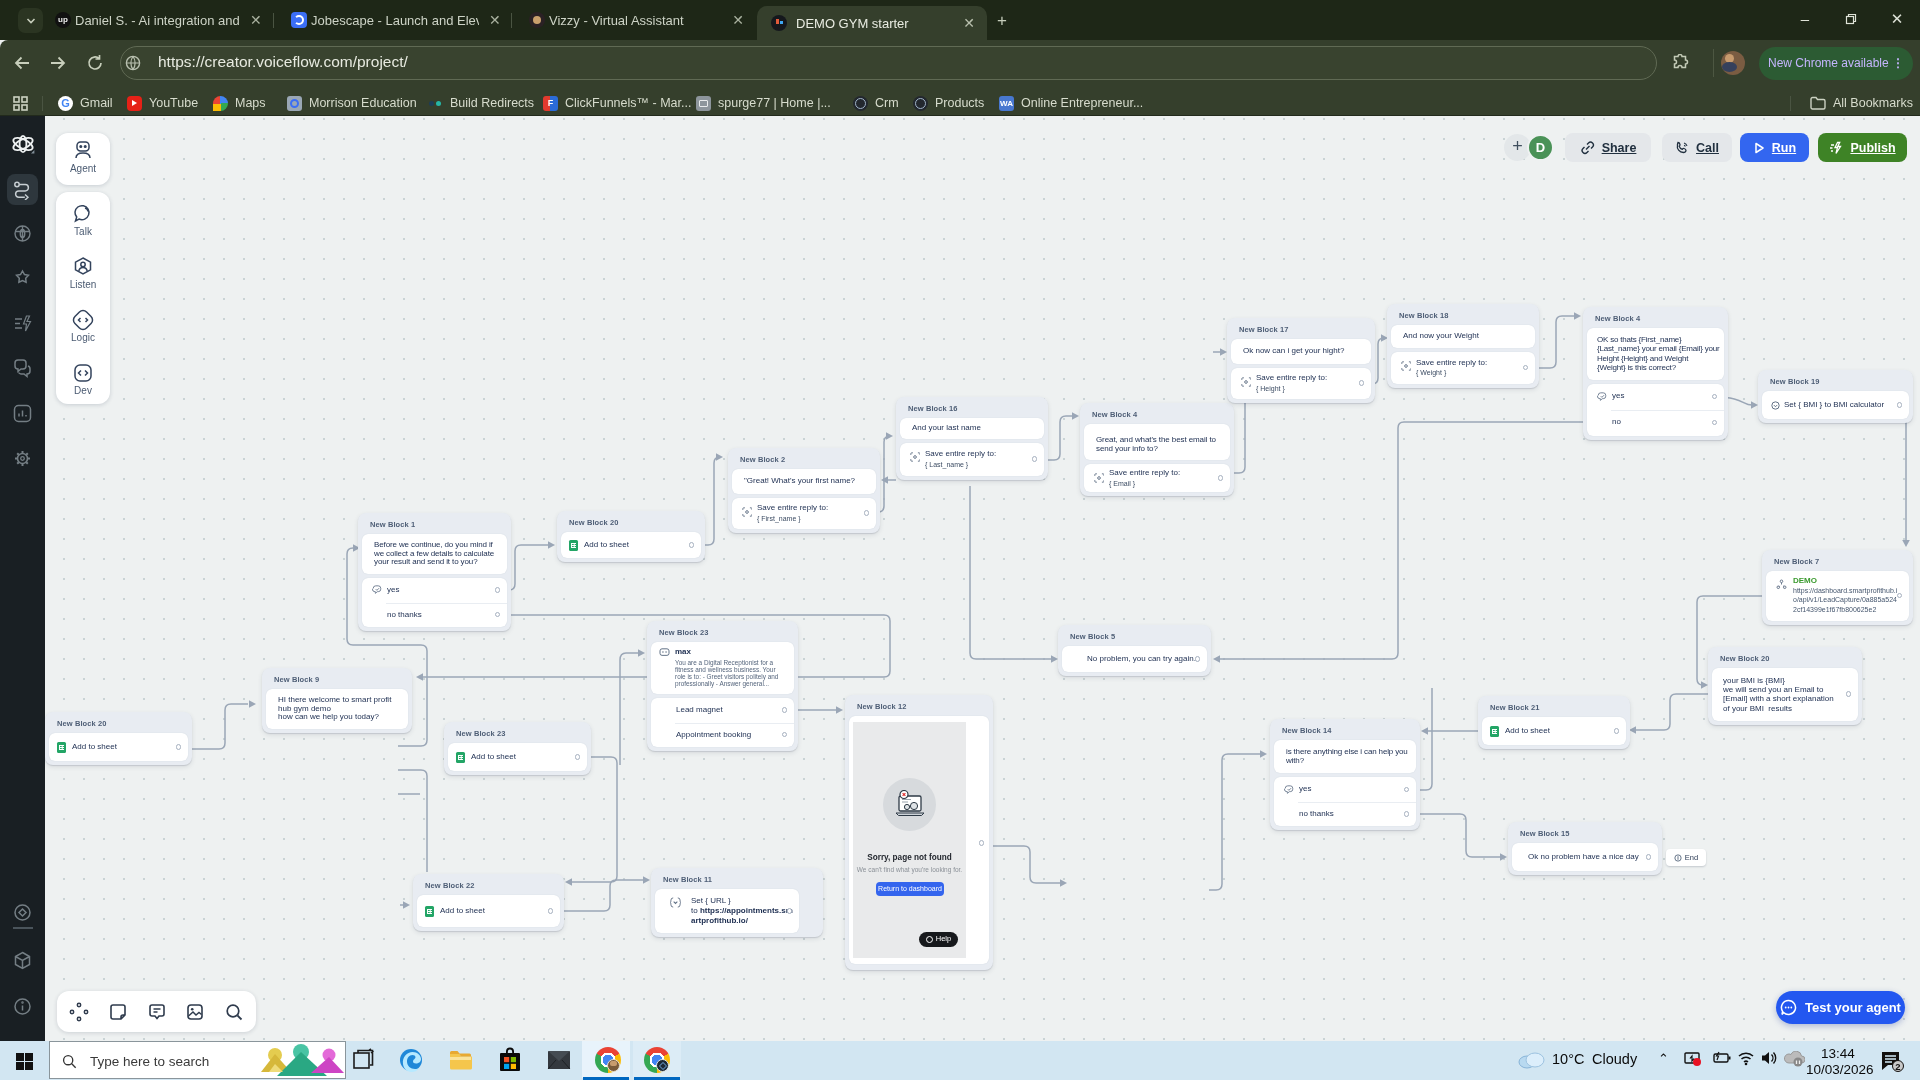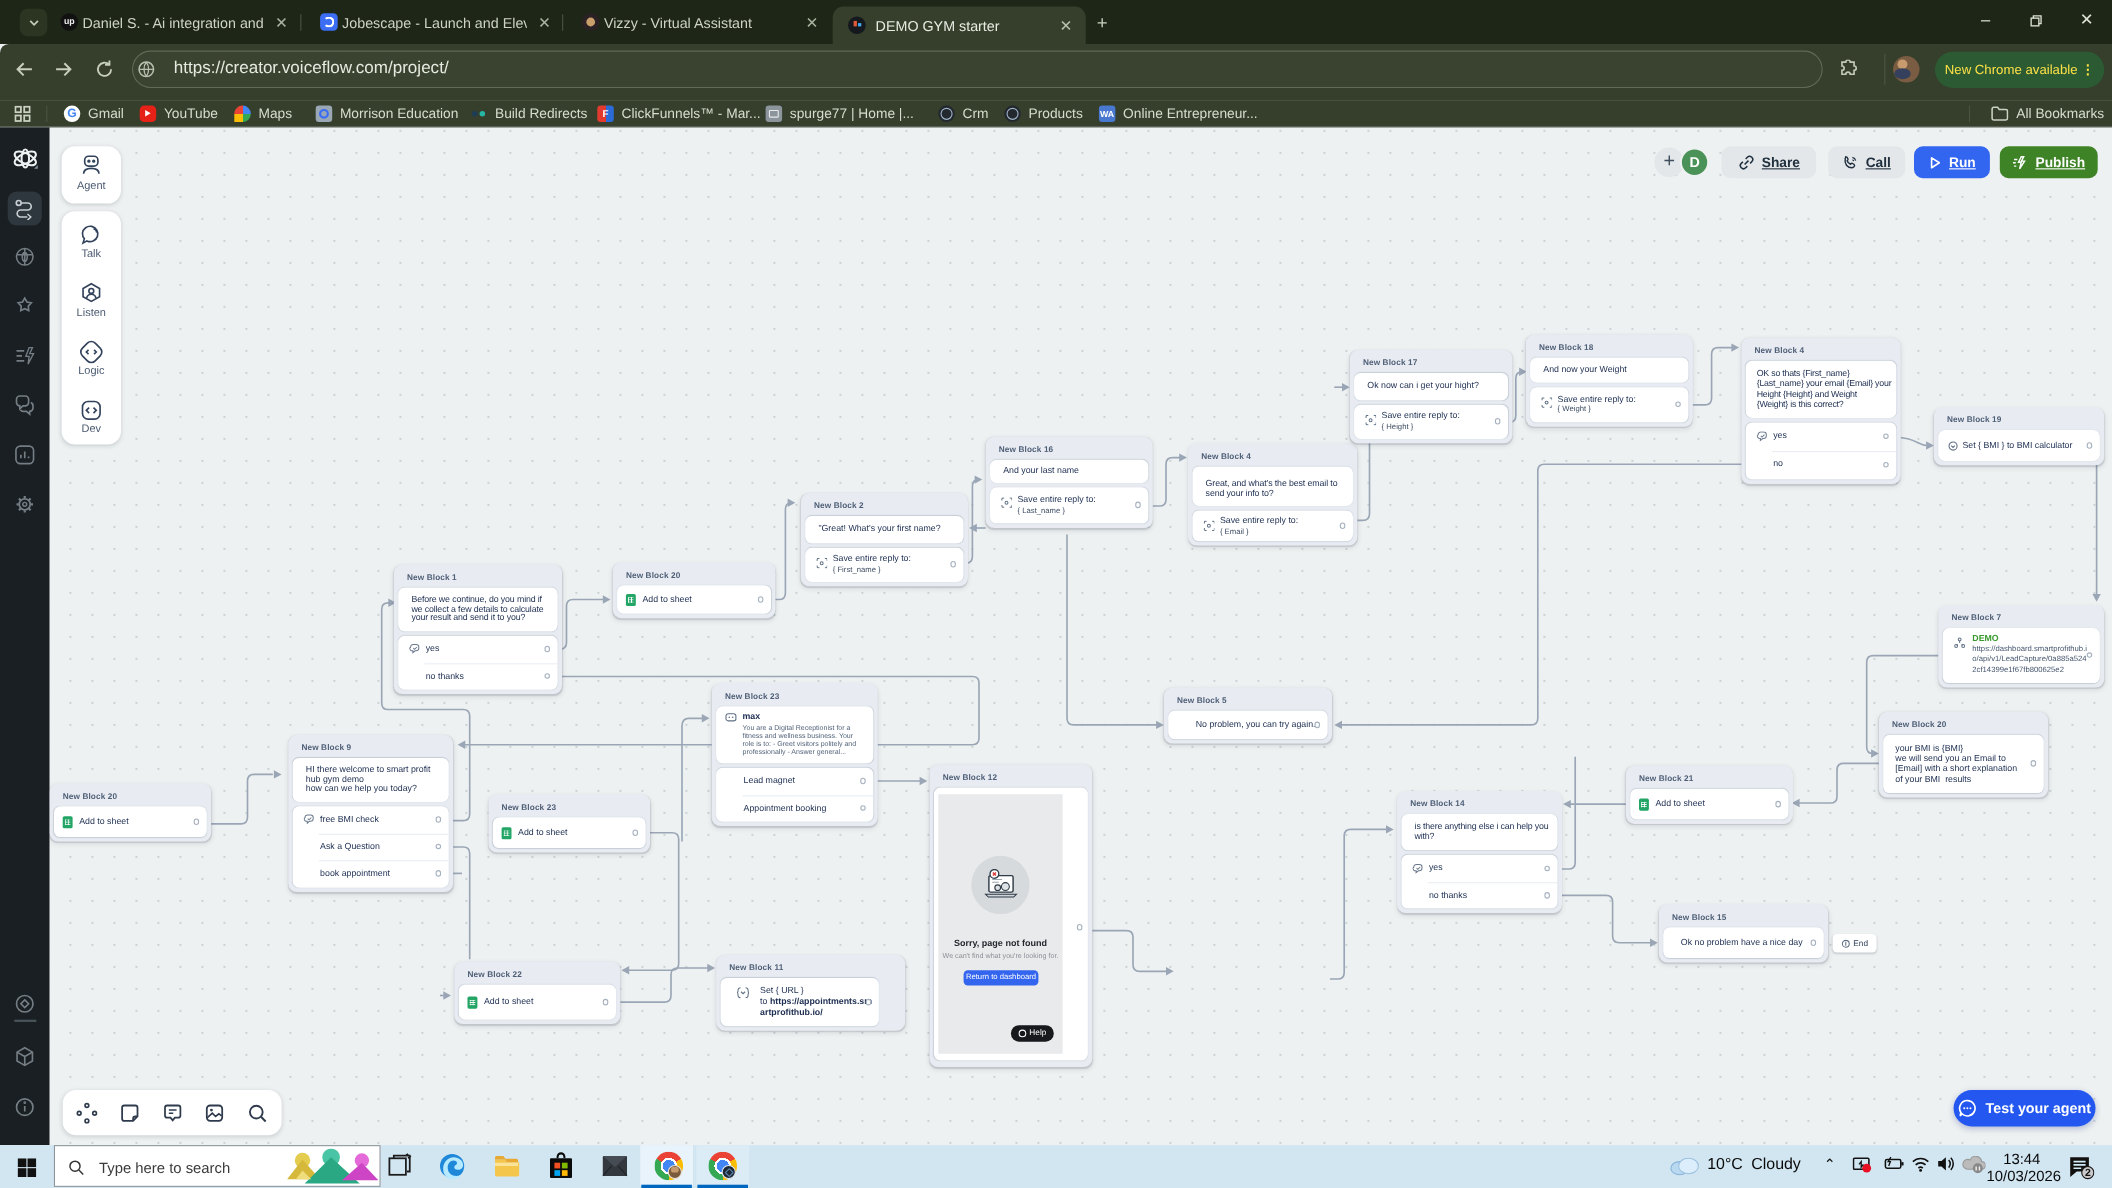--- a/index.html
+++ b/index.html
@@ -20,21 +20,21 @@
 #activetab { position:absolute; left:757px; top:6px; width:230px; height:34px; background:#353f2c; border-radius:10px 10px 0 0; display:flex; align-items:center; color:#e9ece2; font-size:13px; padding-left:14px; }
 #tabchev { position:absolute; left:18px; top:8px; width:25px; height:25px; border-radius:7px; background:#2b3522; text-align:center; }
 .winbtn { position:absolute; top:0; width:46px; height:38px; color:#dfe3d8; text-align:center; line-height:38px; font-size:15px; }
 
 #omnibox { position:absolute; left:120px; top:46px; width:1537px; height:34px; border-radius:17px; background:#39432f; border:1px solid #606a54; color:#e7eae0; font-size:15px; line-height:32px; }
 #urltxt { position:absolute; left:158px; top:53px; color:#e7eae0; font-size:15.5px; }
 
 .bmk { position:absolute; top:93px; height:20px; display:flex; align-items:center; color:#d7dccd; font-size:12.5px; white-space:nowrap; }
 .bmk .ic { width:15px; height:15px; margin-right:7px; border-radius:3px; flex:0 0 15px; }
 
-#newchrome { position:absolute; left:1759px; top:47px; width:154px; height:33px; border-radius:17px; background:#2c5b33; color:#fde047; font-size:12px; text-align:center; line-height:33px; }
+#newchrome { position:absolute; left:1759px; top:47px; width:154px; height:33px; border-radius:17px; background:#2c5b33; color:#c4b5fd; font-size:12px; text-align:center; line-height:33px; }
 
 
 #sidebar { position:absolute; left:0; top:116px; width:45px; height:925px; background:#191f23; }
 #sb-active { position:absolute; left:7px; top:174px; width:31px; height:31px; background:#2e373d; border-radius:8px; }
 .sbic { position:absolute; left:12px; width:21px; height:21px; }
 
 
 #canvas { position:absolute; left:45px; top:116px; width:1875px; height:925px; background:#eef1f1;
   background-image:radial-gradient(#c9d3d5 1.1px, transparent 1.3px); background-size:20px 20px; background-position:9px 13px; }
 #linesvg { position:absolute; left:0; top:0; }
@@ -265,29 +265,20 @@
 <div class="bc">
             <div class="row shtxt" style="height:28px;"><span class="sheet"></span>Add to sheet<span class="port"></span></div>
           </div>
 </div>
 
 <div class="blk" style="left:262px;top:668px;width:150px;">
 <div class="bh">New Block 9</div>
 <div class="bc">
             <div class="pad">HI there welcome to smart profit<br>hub gym demo<br>how can we help you today?</div>
           </div>
-<div class="bc">
-<div class="row"><span class="cicon">
-                <svg width="10" height="10" viewBox="0 0 12 12">
-                  <path d="M1.5 4 a3 3 0 0 1 3-3 h3 a3 3 0 0 1 3 3 v1 a3 3 0 0 1 -3 3 h-1 l-2.5 2 v-2 h-.5 a3 3 0 0 1 -3-3 z M4.5 5 l1.4 1.4 L8.5 3.8" fill="none" stroke="#6b7a8e" stroke-width="1.1"></path>
-                </svg>
-              </span>free BMI check<span class="port"></span></div>
-<div class="row">Ask a Question<span class="port"></span></div>
-<div class="row">book appointment<span class="port"></span></div>
-</div>
 </div>
 
 <div class="blk" style="left:444px;top:722px;width:147px;">
 <div class="bh">New Block 23</div>
 <div class="bc">
             <div class="row shtxt" style="height:28px;"><span class="sheet"></span>Add to sheet<span class="port"></span></div>
           </div>
 </div>
 
 <div class="blk" style="left:413px;top:874px;width:151px;">

